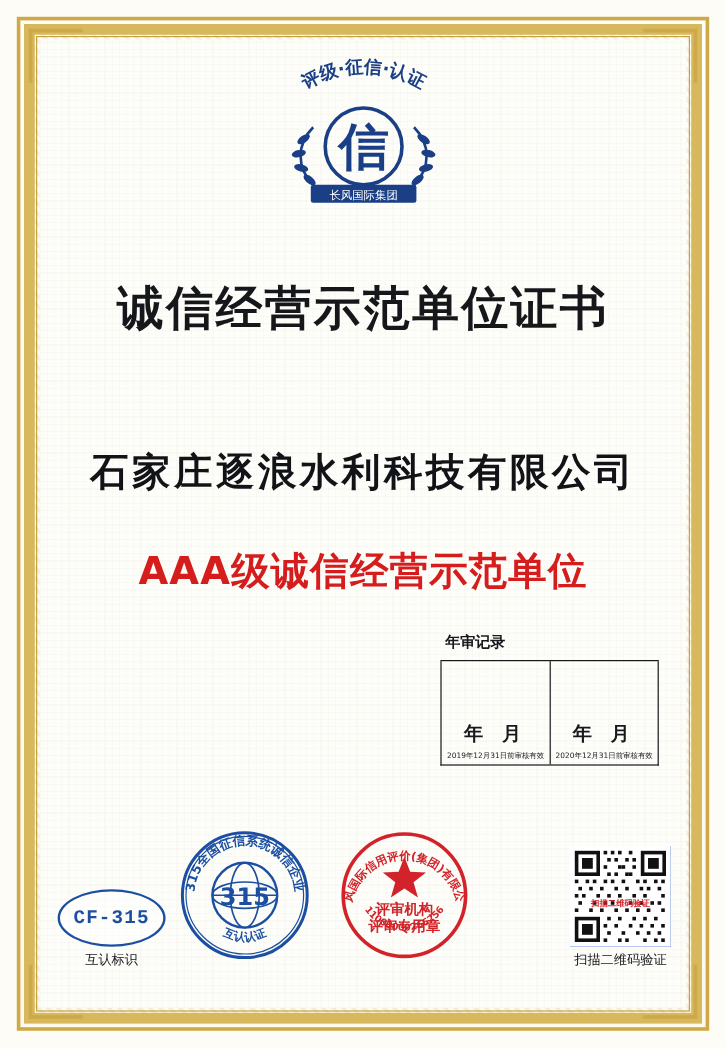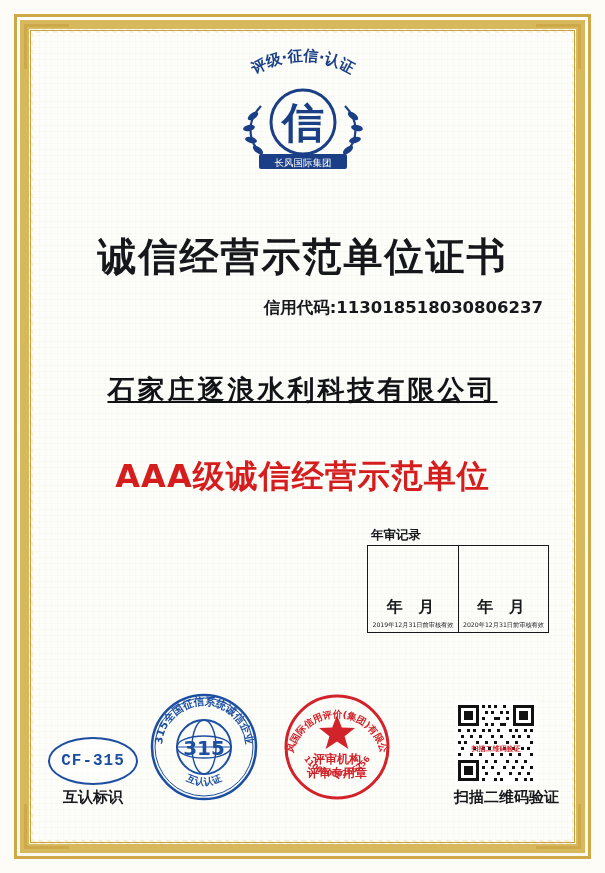--- a/index.html
+++ b/index.html
@@ -122,25 +122,24 @@
     color: #17181c;
     font-family: "DejaVu Sans", "Liberation Sans", sans-serif;
     letter-spacing: 0px;
   }
   .company-name {
     position: absolute;
     left: 0; right: 0;
     top: 372px;
     text-align: center;
     font-family: "DejaVu Sans", "Liberation Sans", sans-serif;
-    font-size: 27px;
+    font-size: 32px;
     font-weight: bold;
     letter-spacing: 3px;
     color: #121317;
-    text-decoration: underline;
   }
   .grade-line {
     position: absolute;
     left: 0; right: 0;
     top: 455px;
     text-align: center;
     font-family: "DejaVu Sans", "Liberation Sans", sans-serif;
     font-size: 32px;
     font-weight: bold;
     letter-spacing: 1px;
@@ -165,21 +164,21 @@
     position: absolute;
     right: 56px;
     top: 527px;
     width: 182px;
   }
   .review-title {
     font-size: 12.5px;
     font-weight: bold;
     color: #17181c;
     font-family: "DejaVu Sans", "Liberation Sans", sans-serif;
-    padding: 0 0 1px 4px;
+    padding: 0 0 6px 4px;
     border-bottom: 1.5px solid #17181c;
     display: block;
   }
   .review-grid {
     display: flex;
     height: 86px;
     border: 1.5px solid #17181c;
     border-top: none;
   }
   .review-cell {
@@ -215,22 +214,22 @@
     position: absolute;
     left: 0; right: 0;
     bottom: 46px;
     height: 140px;
   }
   .seal {
     position: absolute;
     text-align: center;
   }
   .seal-caption {
-    font-size: 15px;
-    font-weight: bold;
+    font-size: 11px;
+    font-weight: normal;
     color: #17181c;
     font-family: "DejaVu Sans", "Liberation Sans", sans-serif;
     margin-top: 3px;
     white-space: nowrap;
   }
 
   
   .seal-cf { left: 48px; bottom: 20px; }
   .oval {
     width: 86px;
@@ -308,21 +307,20 @@
       <circle cx="100" cy="78" r="32" fill="none" stroke="#1b3f86" stroke-width="3"></circle>
       <text x="100" y="93" text-anchor="middle" font-family="DejaVu Sans, Liberation Sans, sans-serif" font-size="42" font-weight="bold" fill="#1b3f86">信</text>
 
       <rect x="56" y="110" width="88" height="15" rx="2" fill="#1b3f86"></rect>
       <text x="100" y="121.5" text-anchor="middle" font-family="DejaVu Sans, Liberation Sans, sans-serif" font-size="9.5" fill="#ffffff">长风国际集团</text>
     </svg>
   </div>
 
   <div class="main-title">诚信经营示范单位证书</div>
 
-  <div class="credit-code">信用代码:113018518030806237</div>
 
   <div class="company-name">石家庄逐浪水利科技有限公司</div>
 
   <div class="grade-line">AAA级诚信经营示范单位</div>
 
 
   <div class="review-box">
     <span class="review-title">年审记录</span>
     <div class="review-grid">
       <div class="review-cell">

